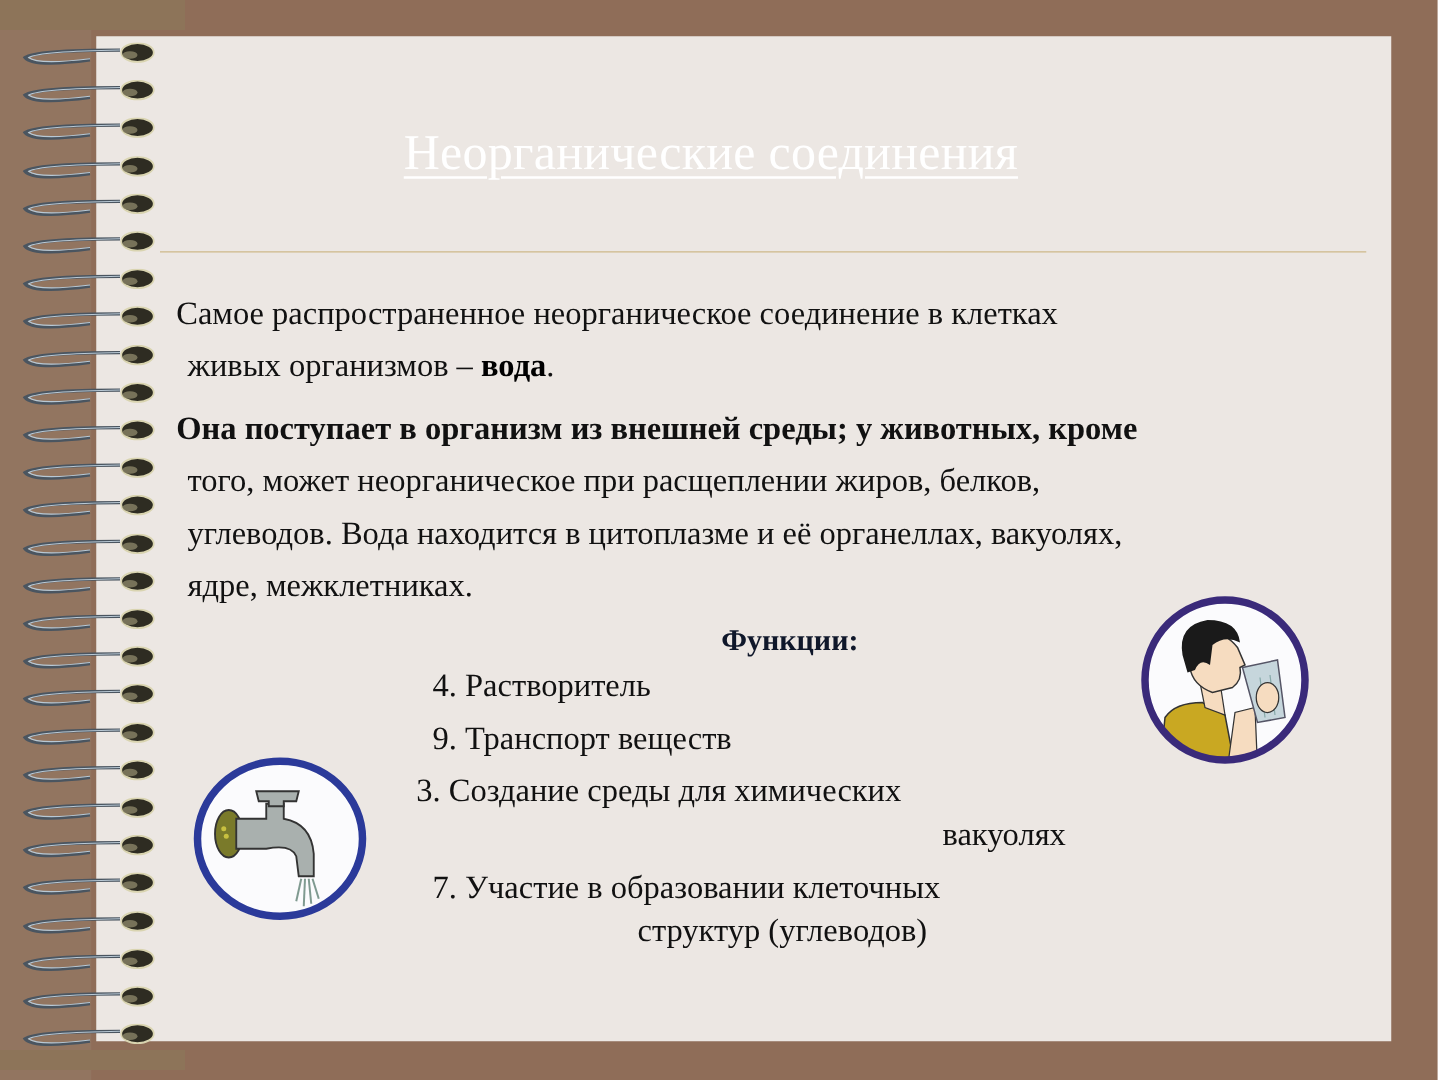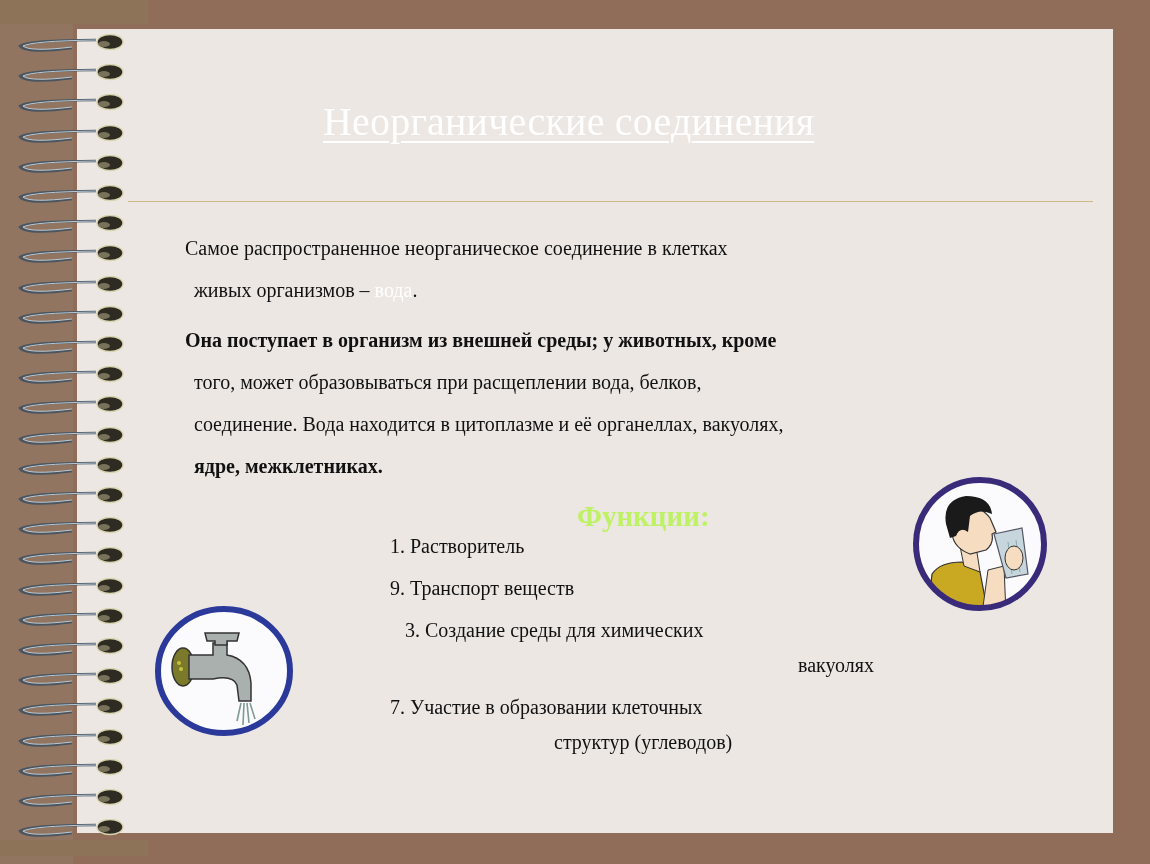--- a/index.html
+++ b/index.html
@@ -15,23 +15,23 @@
     position:absolute; left:77px; top:29px; width:1036px; height:804px;
     background:#ece7e3;
   }
   .spiral { position:absolute; left:18px; width:110px; height:22px; }
   .title {
     position:absolute; left:323px; top:98px; font-size:40px; color:#ffffff;
     text-decoration:underline; text-decoration-thickness:2px; text-underline-offset:6px;
     white-space:nowrap; letter-spacing:0.2px;
   }
   .divider { position:absolute; left:128px; top:201px; width:965px; height:1px; background:#cdb98a; }
-  .line { position:absolute; font-size:20px; color:#111; white-space:nowrap; line-height:1;margin-left:44px; }
-  .hl { color:#ffffff; font-weight:normal; }
-  .fn-title { position:absolute; left:577px; top:500px; font-size:29px; font-weight:bold; color:#bef264; white-space:nowrap; }
+  .line { position:absolute; font-size:26px; color:#111; white-space:nowrap; line-height:1; }
+  .hl { color:#000000; font-weight:bold; }
+  .fn-title { position:absolute; left:577px; top:500px; font-size:24px; font-weight:bold; color:#0f172a; white-space:nowrap; }
 </style>
 </head>
 <body>
 
 <div class="bg-left"></div>
 <div class="bg-topblock"></div>
 <div class="bg-botblock"></div>
 
 <div class="page"></div>
 
@@ -200,28 +200,28 @@
     </svg>
   </div>
 
 <div class="title">Неорганические соединения</div>
 <div class="divider"></div>
 
 <div class="line" style="left:141px; top:238px;">Самое распространенное неорганическое соединение в клетках</div>
 <div class="line" style="left:150px; top:280px;"><span>живых организмов – </span><span class="hl">вода</span><span>.</span></div>
 
 <div class="line" style="left:141px; top:330px;font-weight:bold;">Она поступает в организм из внешней среды; у животных, кроме</div>
-<div class="line" style="left:150px; top:372px;">того, может образовываться при расщеплении вода, белков,</div>
-<div class="line" style="left:150px; top:414px;">соединение. Вода находится в цитоплазме и её органеллах, вакуолях,</div>
-<div class="line" style="left:150px; top:456px;font-weight:bold;">ядре, межклетниках.</div>
+<div class="line" style="left:150px; top:372px;">того, может неорганическое при расщеплении жиров, белков,</div>
+<div class="line" style="left:150px; top:414px;">углеводов. Вода находится в цитоплазме и её органеллах, вакуолях,</div>
+<div class="line" style="left:150px; top:456px;">ядре, межклетниках.</div>
 
 <div class="fn-title">Функции:</div>
-<div class="line" style="left:346px; top:536px;">1. Растворитель</div>
+<div class="line" style="left:346px; top:536px;">4. Растворитель</div>
 <div class="line" style="left:346px; top:578px;">9. Транспорт веществ</div>
-<div class="line" style="left:361px; top:620px;">3. Создание среды для химических</div>
+<div class="line" style="left:333px; top:620px;">3. Создание среды для химических</div>
 <div class="line" style="left:754px; top:655px;">вакуолях</div>
 <div class="line" style="left:346px; top:697px;">7. Участие в образовании клеточных</div>
 <div class="line" style="left:510px; top:732px;">структур (углеводов)</div>
 
 <div style="position:absolute; left:153px; top:603px; width:144px; height:137px;">
   <svg width="144" height="137" viewBox="0 0 144 137">
     <ellipse cx="71" cy="68" rx="66" ry="62" fill="#fbfbfd" stroke="#2b3a9a" stroke-width="6"></ellipse>
 
     <ellipse cx="30" cy="64" rx="11" ry="19" fill="#7a7a2a" stroke="#333" stroke-width="1.5"></ellipse>
     <circle cx="26" cy="60" r="2" fill="#c8c040"></circle>

